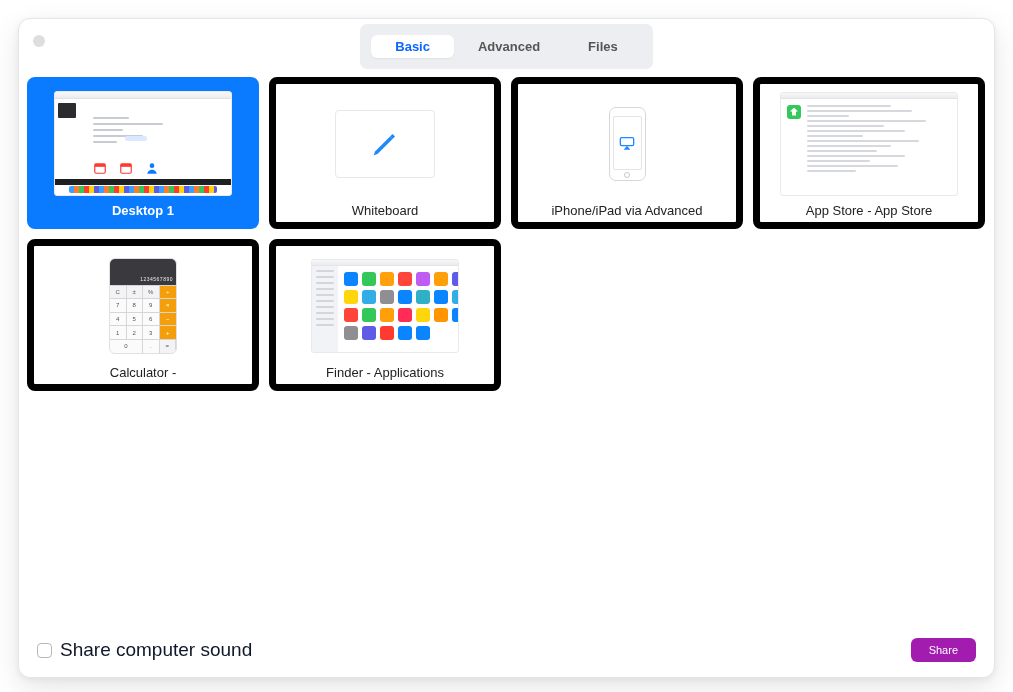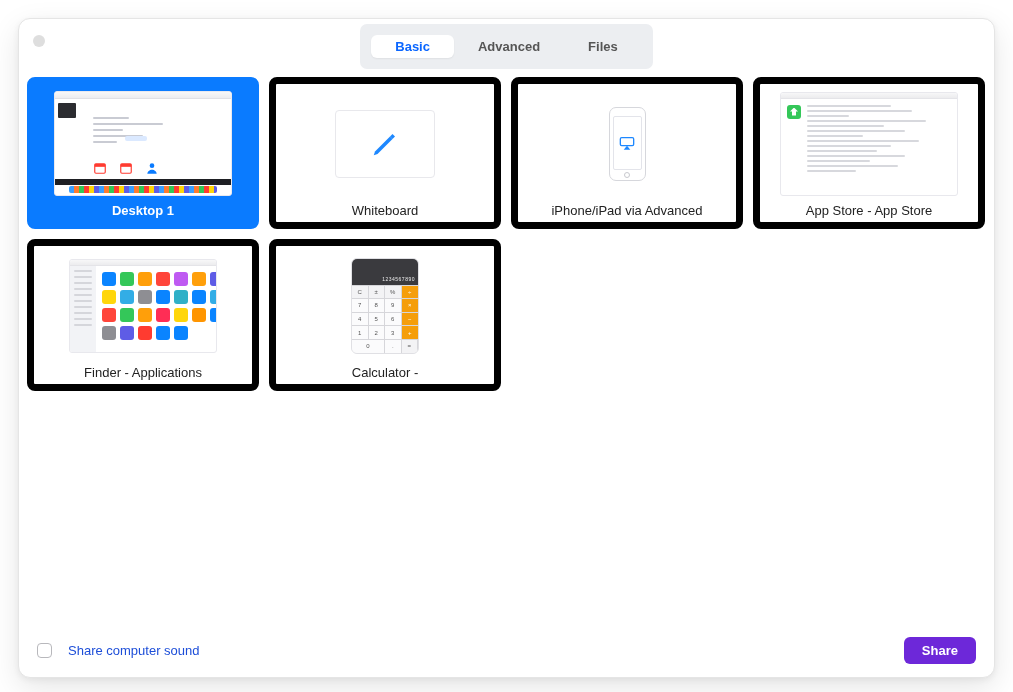--- a/index.html
+++ b/index.html
@@ -362,40 +362,40 @@
     height: 54px;
     border-top: none;
     display: flex;
     align-items: center;
     padding: 0 18px;
     gap: 24px;
   }
   .chk {
     display: flex;
     align-items: center;
-    gap: 16px;
-    font-size: 13px;
-    color: #1d4ed8;
+    gap: 8px;
+    font-size: 19px;
+    color: #0f172a;
   }
   .chk .box {
     width: 15px;
     height: 15px;
     border: 1px solid #b8b8bc;
     border-radius: 4px;
     background: #fff;
   }
   .spacer { flex: 1; }
   .share-btn {
-    background: #6d28d9;
+    background: #a21caf;
     color: #fff;
     border: none;
     border-radius: 6px;
     padding: 6px 18px;
-    font-size: 13px;
-    font-weight: 700;
+    font-size: 11px;
+    font-weight: 400;
     cursor: pointer;
   }
 </style>
 </head>
 <body>
 
 <div class="window">
 
   <div class="titlebar">
     <div class="traffic-close"></div>
@@ -488,72 +488,20 @@
               <span style="width:60%"></span>
               <span style="width:50%"></span>
               <span style="width:70%"></span>
               <span style="width:45%"></span>
               <span style="width:65%"></span>
               <span style="width:35%"></span>
             </div>
           </div>
         </div>
         <div class="label">App Store - App Store</div>
-      </div>
-
-      <div class="tile">
-        <div class="thumb">
-          <div class="win" style="width:148px;height:94px;margin:0 auto;">
-            <div class="win-bar"></div>
-            <div class="finder-side">
-              <span></span>
-                <span></span>
-                <span></span>
-                <span></span>
-                <span></span>
-              <span></span>
-                <span></span>
-                <span></span>
-                <span></span>
-                <span></span>
-            </div>
-            <div class="finder-grid">
-              <div class="app-dot" style="background:#0a84ff"></div>
-              <div class="app-dot" style="background:#34c759"></div>
-              <div class="app-dot" style="background:#ff9f0a"></div>
-              <div class="app-dot" style="background:#ff453a"></div>
-              <div class="app-dot" style="background:#bf5af2"></div>
-              <div class="app-dot" style="background:#ff9f0a"></div>
-              <div class="app-dot" style="background:#5e5ce6"></div>
-
-              <div class="app-dot" style="background:#ffd60a"></div>
-              <div class="app-dot" style="background:#32ade6"></div>
-              <div class="app-dot" style="background:#8e8e93"></div>
-              <div class="app-dot" style="background:#0a84ff"></div>
-              <div class="app-dot" style="background:#30b0c7"></div>
-              <div class="app-dot" style="background:#0a84ff"></div>
-              <div class="app-dot" style="background:#32ade6"></div>
-
-              <div class="app-dot" style="background:#ff453a"></div>
-              <div class="app-dot" style="background:#34c759"></div>
-              <div class="app-dot" style="background:#ff9f0a"></div>
-              <div class="app-dot" style="background:#ff2d55"></div>
-              <div class="app-dot" style="background:#ffd60a"></div>
-              <div class="app-dot" style="background:#ff9500"></div>
-              <div class="app-dot" style="background:#0a84ff"></div>
-
-              <div class="app-dot" style="background:#8e8e93"></div>
-              <div class="app-dot" style="background:#5e5ce6"></div>
-              <div class="app-dot" style="background:#ff3b30"></div>
-              <div class="app-dot" style="background:#0a84ff"></div>
-              <div class="app-dot" style="background:#0a84ff"></div>
-            </div>
-          </div>
-        </div>
-        <div class="label">Finder - Applications</div>
       </div>
 
       <div class="tile">
         <div class="thumb">
           <div class="calc">
             <div class="calc-disp">1234567890</div>
             <div class="calc-keys">
               <div>C</div>
                 <div>±</div>
                 <div>%</div>
@@ -572,20 +520,72 @@
                 <div>+</div>
               <div class="k-num k-wide">0</div>
                 <div class="k-num">.</div>
                 <div>=</div>
             </div>
           </div>
         </div>
         <div class="label">Calculator -</div>
       </div>
 
+      <div class="tile">
+        <div class="thumb">
+          <div class="win" style="width:148px;height:94px;margin:0 auto;">
+            <div class="win-bar"></div>
+            <div class="finder-side">
+              <span></span>
+                <span></span>
+                <span></span>
+                <span></span>
+                <span></span>
+              <span></span>
+                <span></span>
+                <span></span>
+                <span></span>
+                <span></span>
+            </div>
+            <div class="finder-grid">
+              <div class="app-dot" style="background:#0a84ff"></div>
+              <div class="app-dot" style="background:#34c759"></div>
+              <div class="app-dot" style="background:#ff9f0a"></div>
+              <div class="app-dot" style="background:#ff453a"></div>
+              <div class="app-dot" style="background:#bf5af2"></div>
+              <div class="app-dot" style="background:#ff9f0a"></div>
+              <div class="app-dot" style="background:#5e5ce6"></div>
+
+              <div class="app-dot" style="background:#ffd60a"></div>
+              <div class="app-dot" style="background:#32ade6"></div>
+              <div class="app-dot" style="background:#8e8e93"></div>
+              <div class="app-dot" style="background:#0a84ff"></div>
+              <div class="app-dot" style="background:#30b0c7"></div>
+              <div class="app-dot" style="background:#0a84ff"></div>
+              <div class="app-dot" style="background:#32ade6"></div>
+
+              <div class="app-dot" style="background:#ff453a"></div>
+              <div class="app-dot" style="background:#34c759"></div>
+              <div class="app-dot" style="background:#ff9f0a"></div>
+              <div class="app-dot" style="background:#ff2d55"></div>
+              <div class="app-dot" style="background:#ffd60a"></div>
+              <div class="app-dot" style="background:#ff9500"></div>
+              <div class="app-dot" style="background:#0a84ff"></div>
+
+              <div class="app-dot" style="background:#8e8e93"></div>
+              <div class="app-dot" style="background:#5e5ce6"></div>
+              <div class="app-dot" style="background:#ff3b30"></div>
+              <div class="app-dot" style="background:#0a84ff"></div>
+              <div class="app-dot" style="background:#0a84ff"></div>
+            </div>
+          </div>
+        </div>
+        <div class="label">Finder - Applications</div>
+      </div>
+
     </div>
   </div>
 
   <div class="footer">
     <label class="chk">
       <span class="box"></span>
       <span>Share computer sound</span>
     </label>
     <div class="spacer"></div>
     <button class="share-btn">Share</button>

